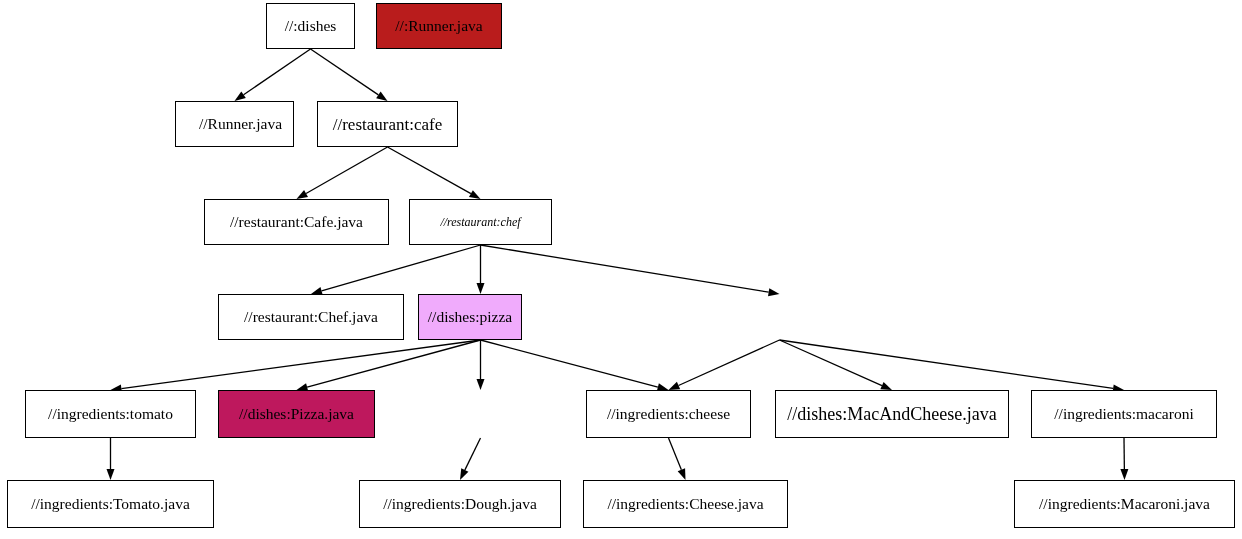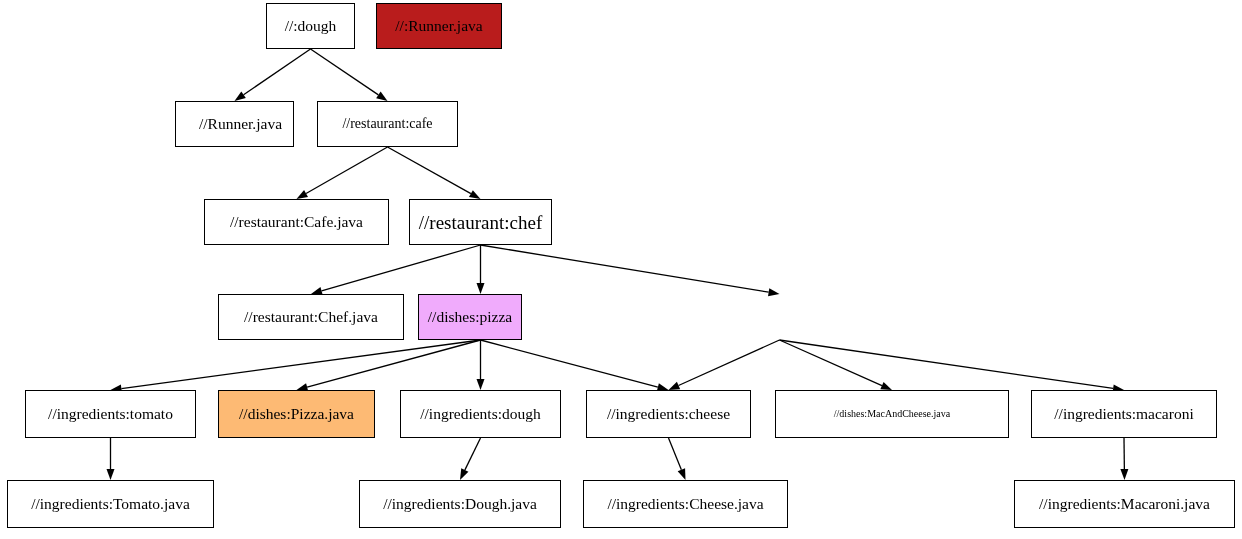--- a/index.html
+++ b/index.html
@@ -124,57 +124,54 @@
         <line x1="668.5" y1="438" x2="681.372879664935" y2="469.80358505454524" stroke="#000000" stroke-width="1.3"></line>
         <polygon points="685.5,480 677.6650924120423,471.304356085478 685.0806669178277,468.3028140236125" fill="#000000"></polygon>
       </g>
       <g>
         <line x1="1124" y1="438" x2="1124.369056897567" y2="469.0007793956151" stroke="#000000" stroke-width="1.3"></line>
         <polygon points="1124.5,480 1120.3693403141542,469.0483950692271 1128.3687734809796,468.95316372200307" fill="#000000"></polygon>
       </g>
     </svg>
   <div id="node-layer">
       <div class="graph-node" style="left: 266px; top: 3px; width: 89px; height: 46px; border-color: rgb(0, 0, 0); background: rgb(255, 255, 255);">
-        <span class="node-label" style="font-size: 15.5px;">//:dough</span>
+        <span class="node-label" style="font-size: 15.5px;">//:dishes</span>
       </div>
       <div class="graph-node" style="left: 376px; top: 3px; width: 126px; height: 46px; border-color: rgb(0, 0, 0); background: #b91c1c;">
         <span class="node-label" style="font-size: 15.5px;">//:Runner.java</span>
       </div>
       <div class="graph-node" style="left: 175px; top: 101px; width: 119px; height: 46px; border-color: rgb(0, 0, 0); background: rgb(255, 255, 255); padding-left: 12px;">
         <span class="node-label" style="font-size: 15.5px;">//Runner.java</span>
       </div>
       <div class="graph-node" style="left: 317px; top: 101px; width: 141px; height: 46px; border-color: rgb(0, 0, 0); background: rgb(255, 255, 255);">
-        <span class="node-label" style="font-size: 14px; text-align: center;">//restaurant:cafe</span>
+        <span class="node-label" style="font-size: 17px; text-align: center;">//restaurant:cafe</span>
       </div>
       <div class="graph-node" style="left: 204px; top: 199px; width: 185px; height: 46px; border-color: rgb(0, 0, 0); background: rgb(255, 255, 255);">
         <span class="node-label" style="font-size: 15.5px;">//restaurant:Cafe.java</span>
       </div>
       <div class="graph-node" style="left: 409px; top: 199px; width: 143px; height: 46px; border-color: rgb(0, 0, 0); background: rgb(255, 255, 255);">
-        <span class="node-label" style="font-size: 19px;">//restaurant:chef</span>
+        <span class="node-label" style="font-size: 12px; font-style: italic;">//restaurant:chef</span>
       </div>
       <div class="graph-node" style="left: 218px; top: 294px; width: 186px; height: 46px; border-color: rgb(0, 0, 0); background: rgb(255, 255, 255);">
         <span class="node-label" style="font-size: 15.5px;">//restaurant:Chef.java</span>
       </div>
       <div class="graph-node" style="left: 418px; top: 294px; width: 104px; height: 46px; border-color: rgb(0, 0, 0); background: #f0abfc;">
         <span class="node-label" style="font-size: 15.5px;">//dishes:pizza</span>
       </div>
       <div class="graph-node" style="left: 25px; top: 390px; width: 171px; height: 48px; border-color: rgb(0, 0, 0); background: rgb(255, 255, 255);">
         <span class="node-label" style="font-size: 15.5px;">//ingredients:tomato</span>
       </div>
-      <div class="graph-node" style="left: 218px; top: 390px; width: 157px; height: 48px; border-color: rgb(0, 0, 0); background: #fdba74;">
+      <div class="graph-node" style="left: 218px; top: 390px; width: 157px; height: 48px; border-color: rgb(0, 0, 0); background: #be185d;">
         <span class="node-label" style="font-size: 15.5px;">//dishes:Pizza.java</span>
-      </div>
-      <div class="graph-node" style="left: 400px; top: 390px; width: 161px; height: 48px; border-color: rgb(0, 0, 0); background: rgb(255, 255, 255);">
-        <span class="node-label" style="font-size: 15.5px;">//ingredients:dough</span>
       </div>
       <div class="graph-node" style="left: 586px; top: 390px; width: 165px; height: 48px; border-color: rgb(0, 0, 0); background: rgb(255, 255, 255); align-items: center;">
         <span class="node-label" style="font-size: 15.5px;">//ingredients:cheese</span>
       </div>
       <div class="graph-node" style="left: 775px; top: 390px; width: 234px; height: 48px; border-color: rgb(0, 0, 0); background: rgb(255, 255, 255);">
-        <span class="node-label" style="font-size: 10px;">//dishes:MacAndCheese.java</span>
+        <span class="node-label" style="font-size: 18px;">//dishes:MacAndCheese.java</span>
       </div>
       <div class="graph-node" style="left: 1031px; top: 390px; width: 186px; height: 48px; border-color: rgb(0, 0, 0); background: rgb(255, 255, 255);">
         <span class="node-label" style="font-size: 15.5px;">//ingredients:macaroni</span>
       </div>
       <div class="graph-node" style="left: 7px; top: 480px; width: 207px; height: 48px; border-color: rgb(0, 0, 0); background: rgb(255, 255, 255);">
         <span class="node-label" style="font-size: 15.5px;">//ingredients:Tomato.java</span>
       </div>
       <div class="graph-node" style="left: 359px; top: 480px; width: 202px; height: 48px; border-color: rgb(0, 0, 0); background: rgb(255, 255, 255);">
         <span class="node-label" style="font-size: 15.5px;">//ingredients:Dough.java</span>
       </div>

